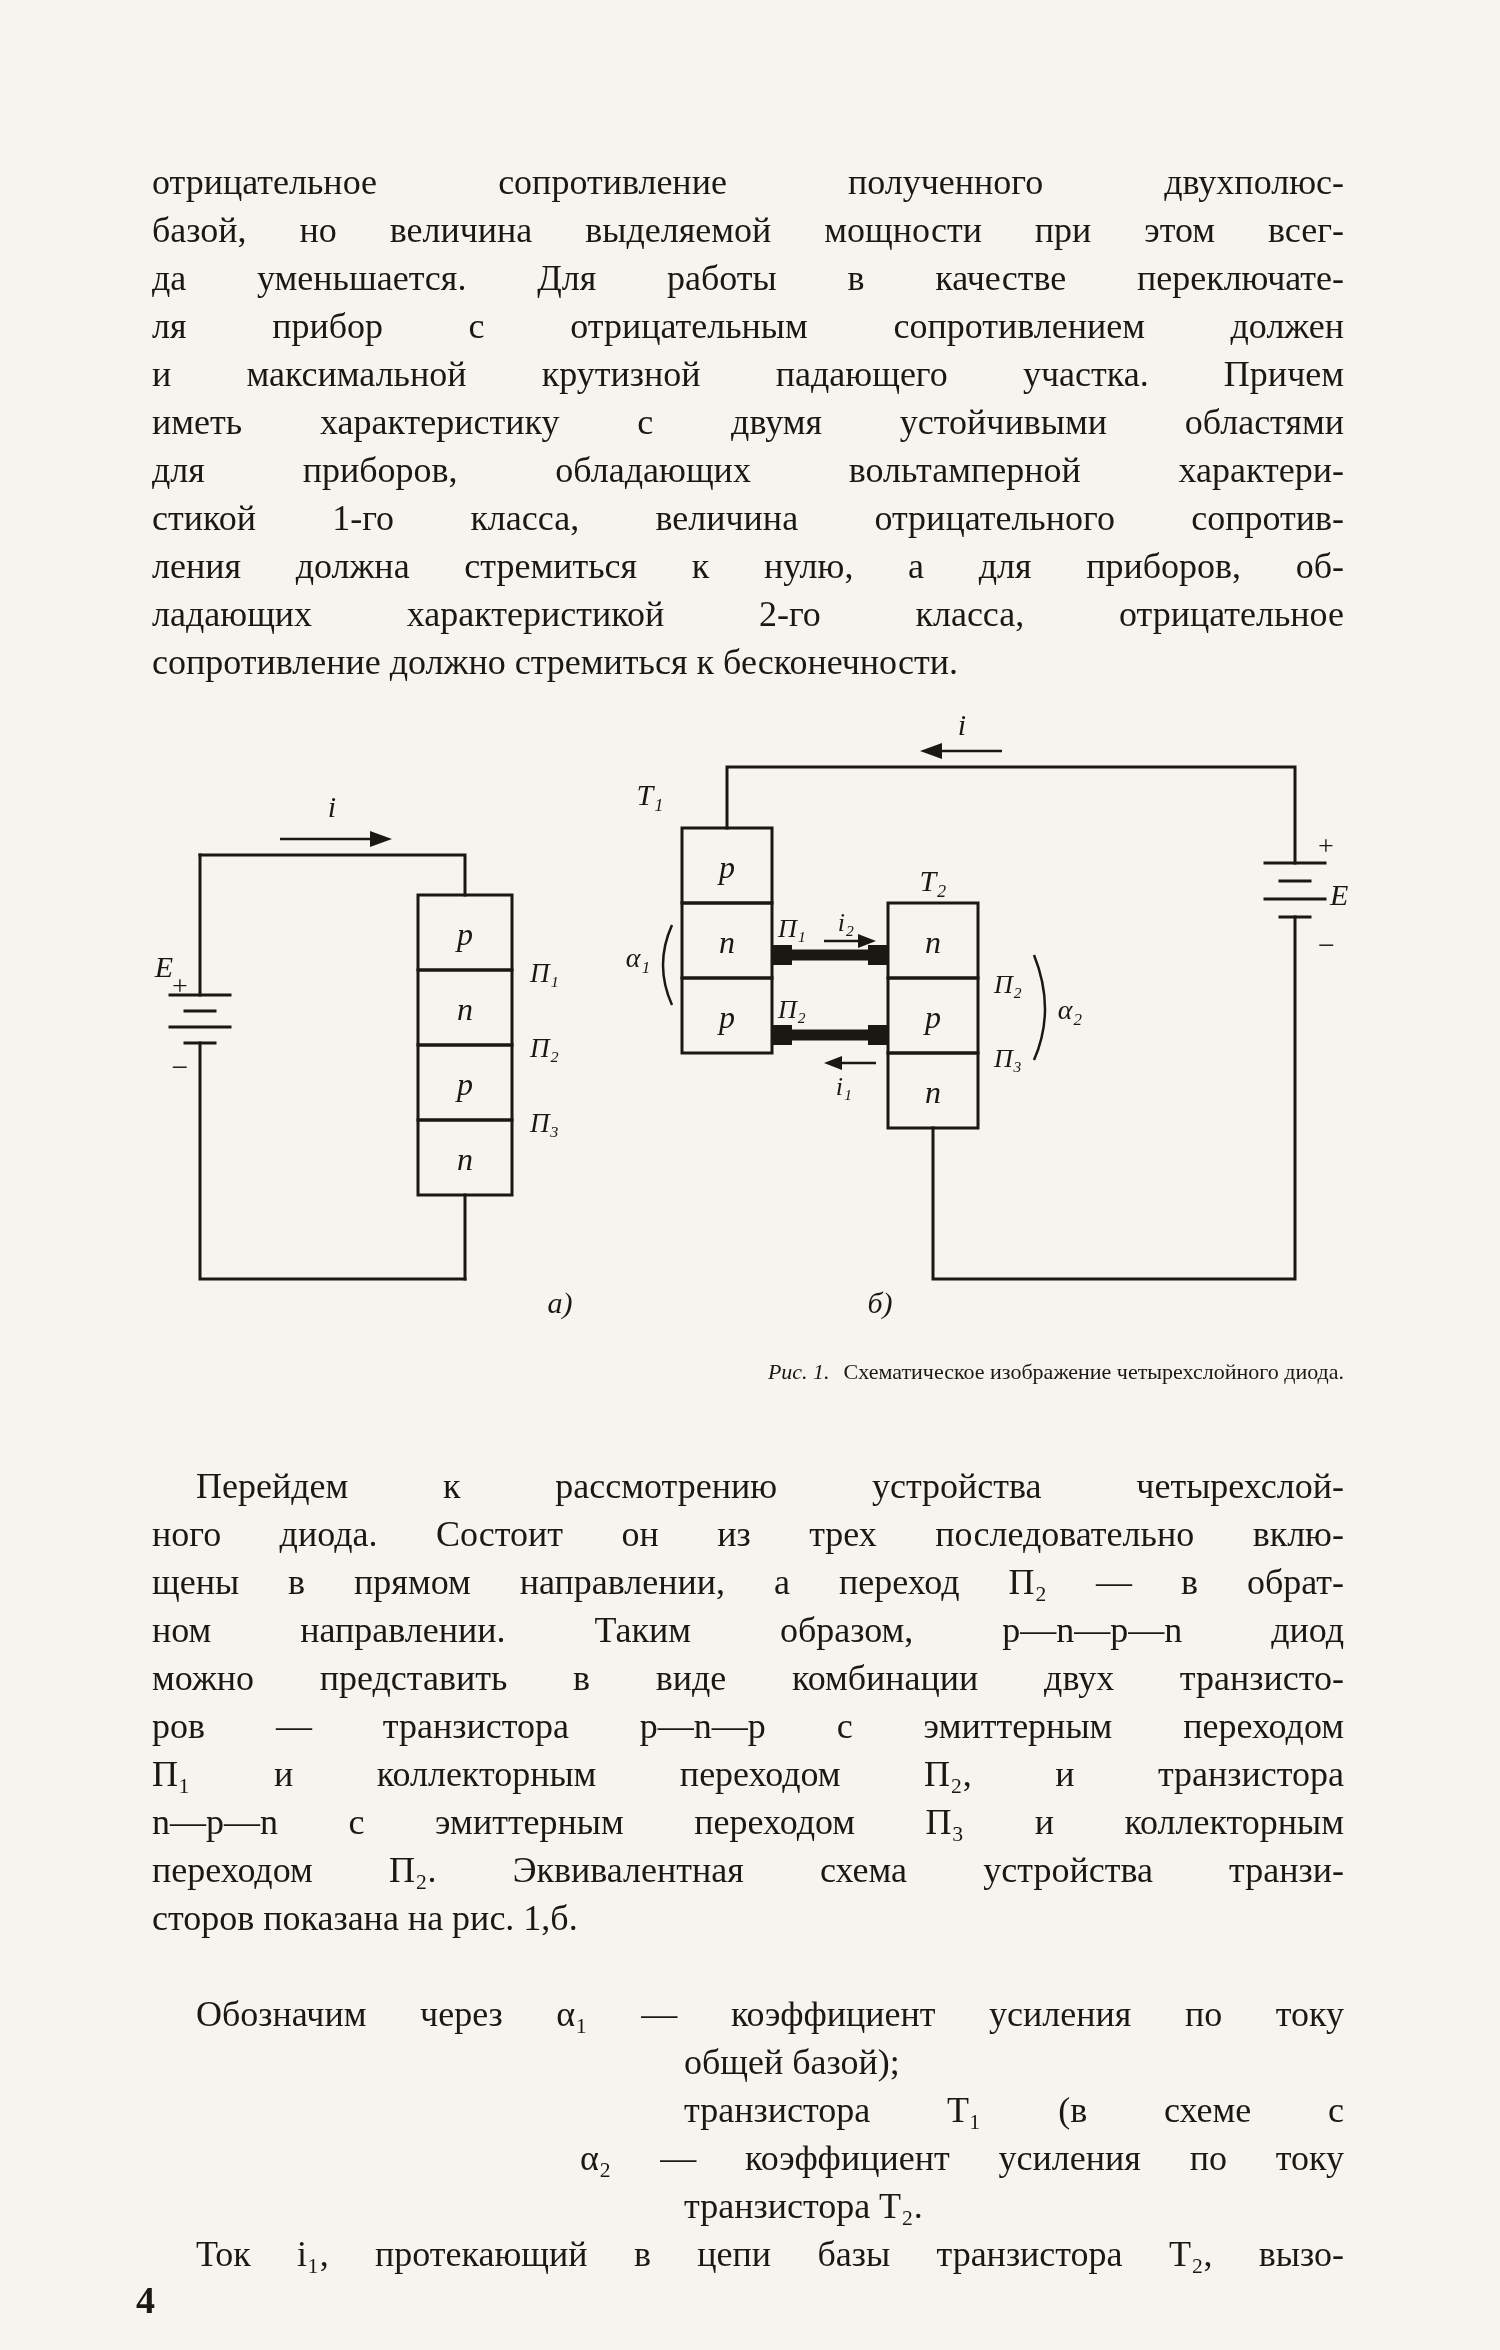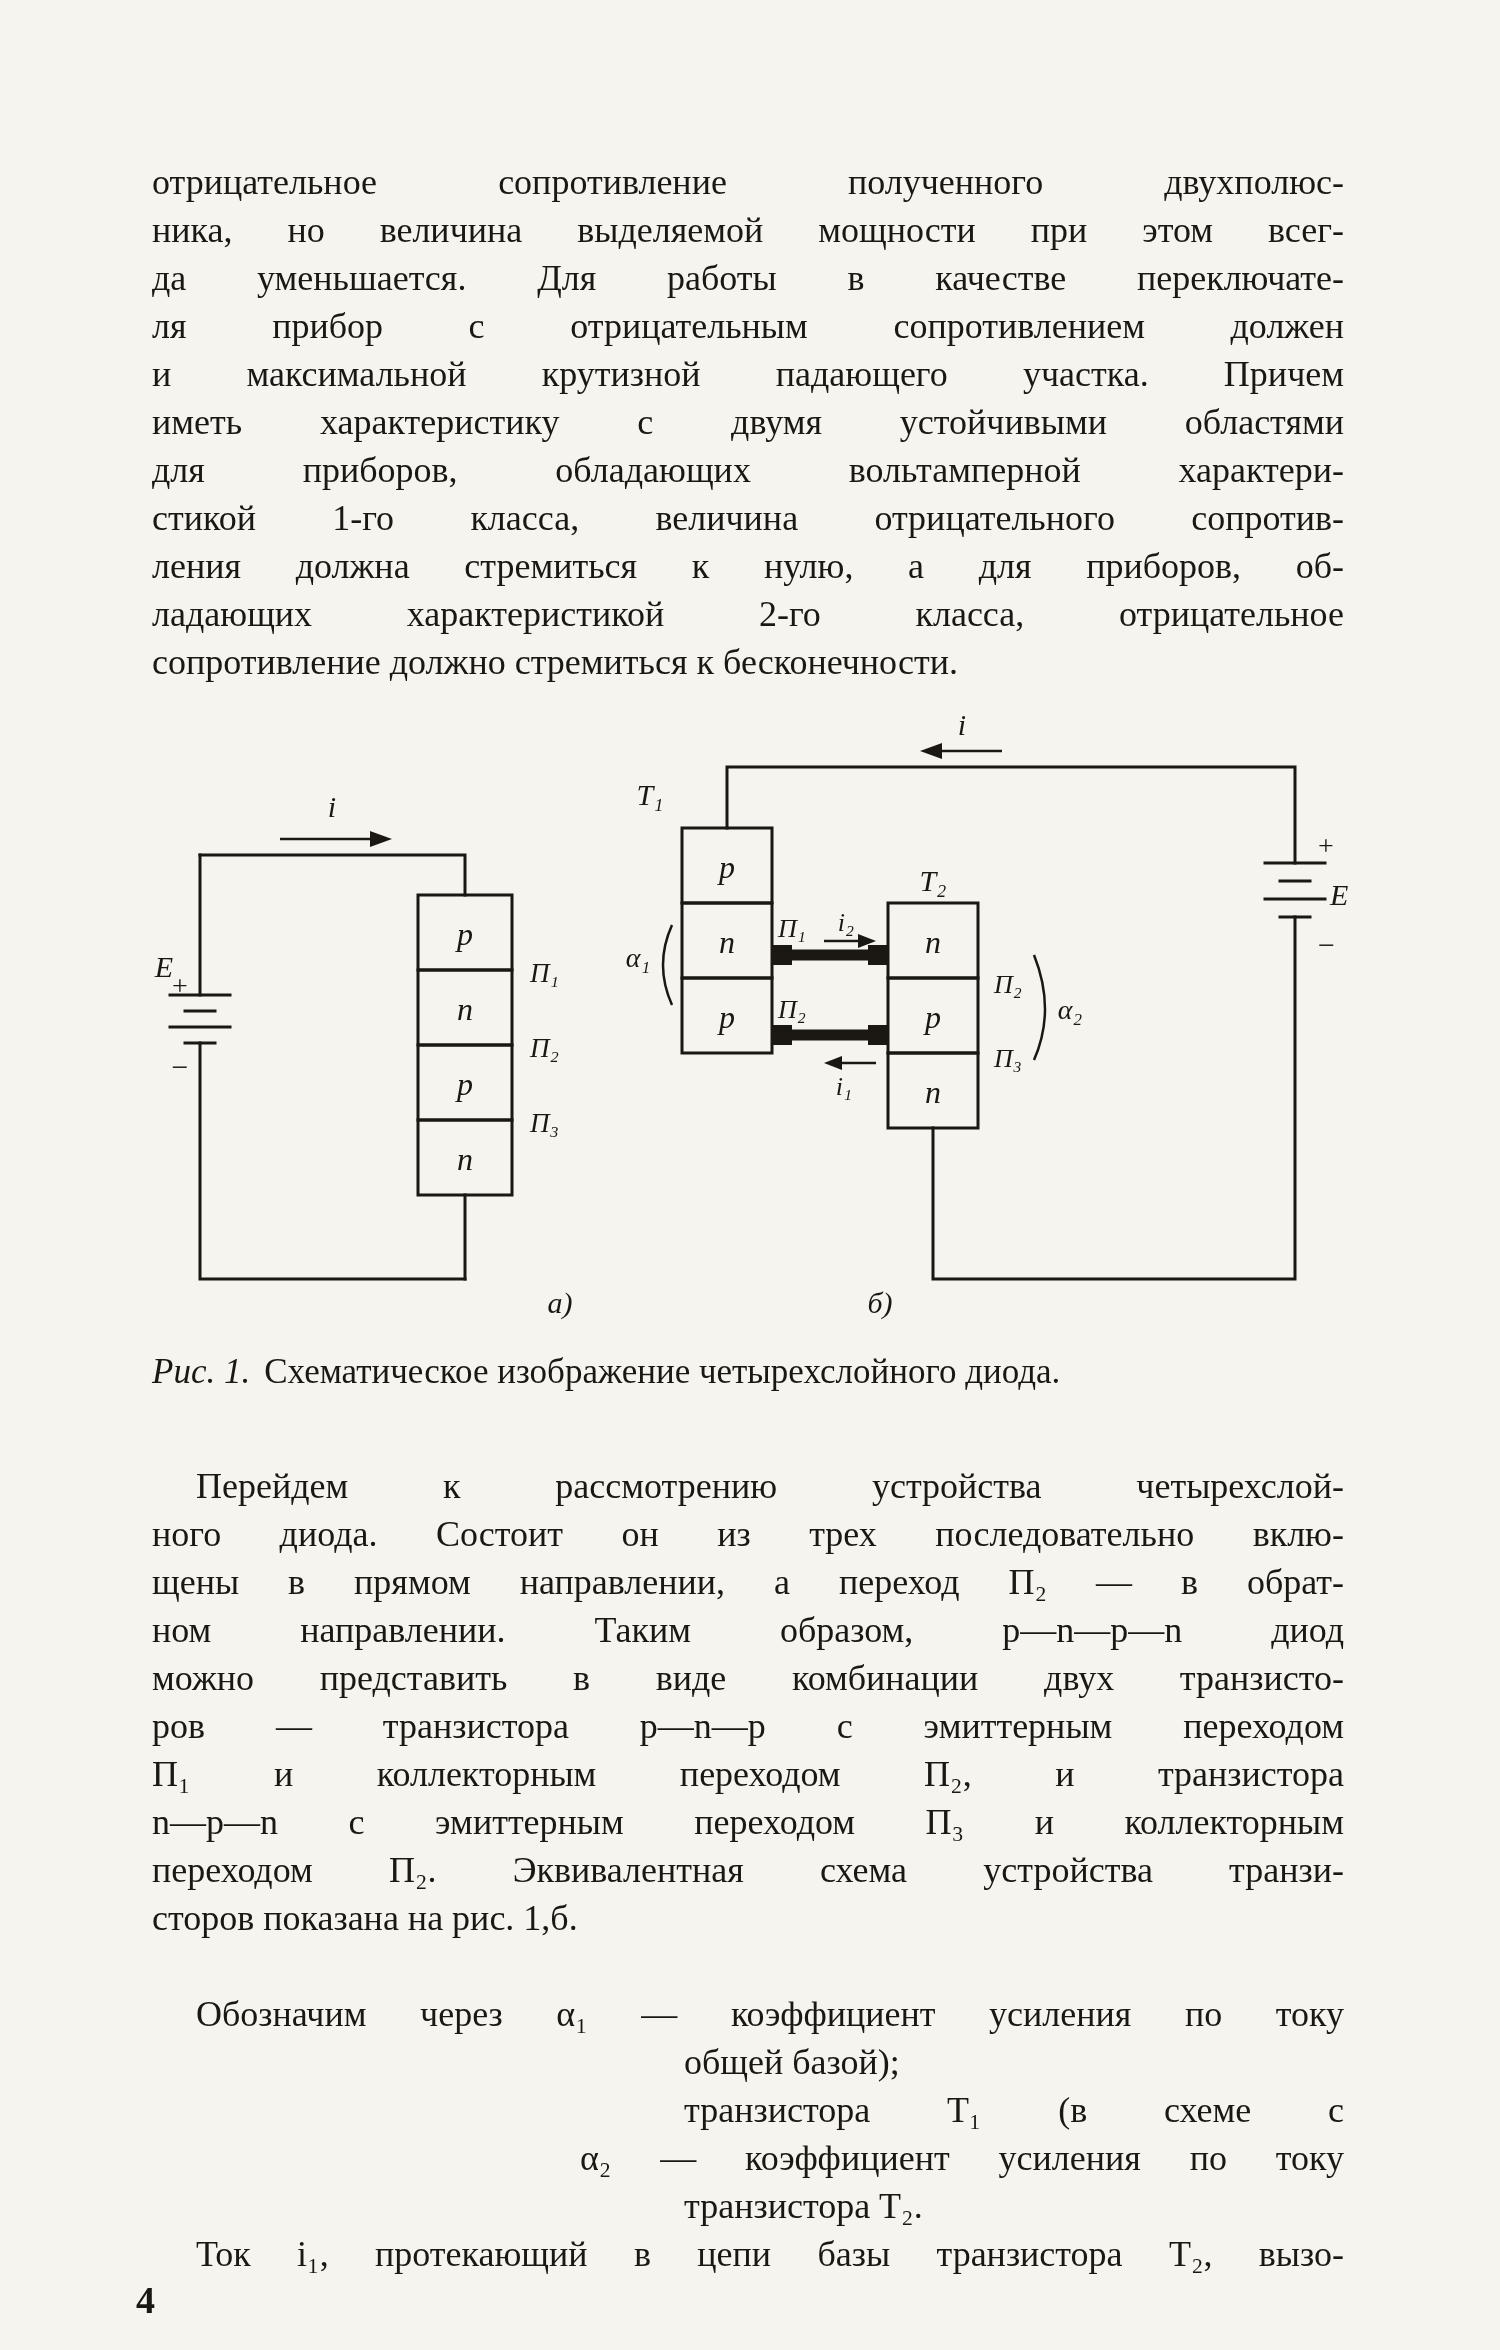--- a/index.html
+++ b/index.html
@@ -35,37 +35,37 @@
   }
   .figure .w    { stroke:#1b1713; stroke-width:3; fill:none; stroke-linecap:square; }
   .figure .thin { stroke:#1b1713; stroke-width:2.5; fill:none; }
   .figure .bar  { stroke:#1b1713; stroke-width:11; fill:none; }
   .figure .pad  { fill:#1b1713; stroke:none; }
   .figure text  { font-family:"Liberation Serif","DejaVu Serif",serif; fill:#1b1713; }
   .figure .it   { font-style:italic; }
 
   .caption {
     position:absolute; left:152px; top:1352px; width:1192px;
-    text-align:left; font-size:35px; line-height:40px;
+    text-align:right; font-size:22px; line-height:40px;
   }
   .caption .cap-prefix { font-style:italic; margin-right:14px; }
 
   .pageno {
     position:absolute; left:136px; top:2278px;
     font-size:38px; font-weight:bold;
   }
 </style>
 </head>
 <body>
 
 <div class="page">
 
   <div class="textcol p1">
     <div class="jline">отрицательное сопротивление полученного двухполюс-</div>
-    <div class="jline">ника, но величина выделяемой мощности при этом всег-</div>
+    <div class="jline">базой, но величина выделяемой мощности при этом всег-</div>
     <div class="jline">да уменьшается. Для работы в качестве переключате-</div>
     <div class="jline">ля прибор с отрицательным сопротивлением должен</div>
     <div class="jline">и максимальной крутизной падающего участка. Причем</div>
     <div class="jline">иметь характеристику с двумя устойчивыми областями</div>
     <div class="jline">для приборов, обладающих вольтамперной характери-</div>
     <div class="jline">стикой 1-го класса, величина отрицательного сопротив-</div>
     <div class="jline">ления должна стремиться к нулю, а для приборов, об-</div>
     <div class="jline">ладающих характеристикой 2-го класса, отрицательное</div>
     <div class="jline noj">сопротивление должно стремиться к бесконечности.</div>
   </div>

